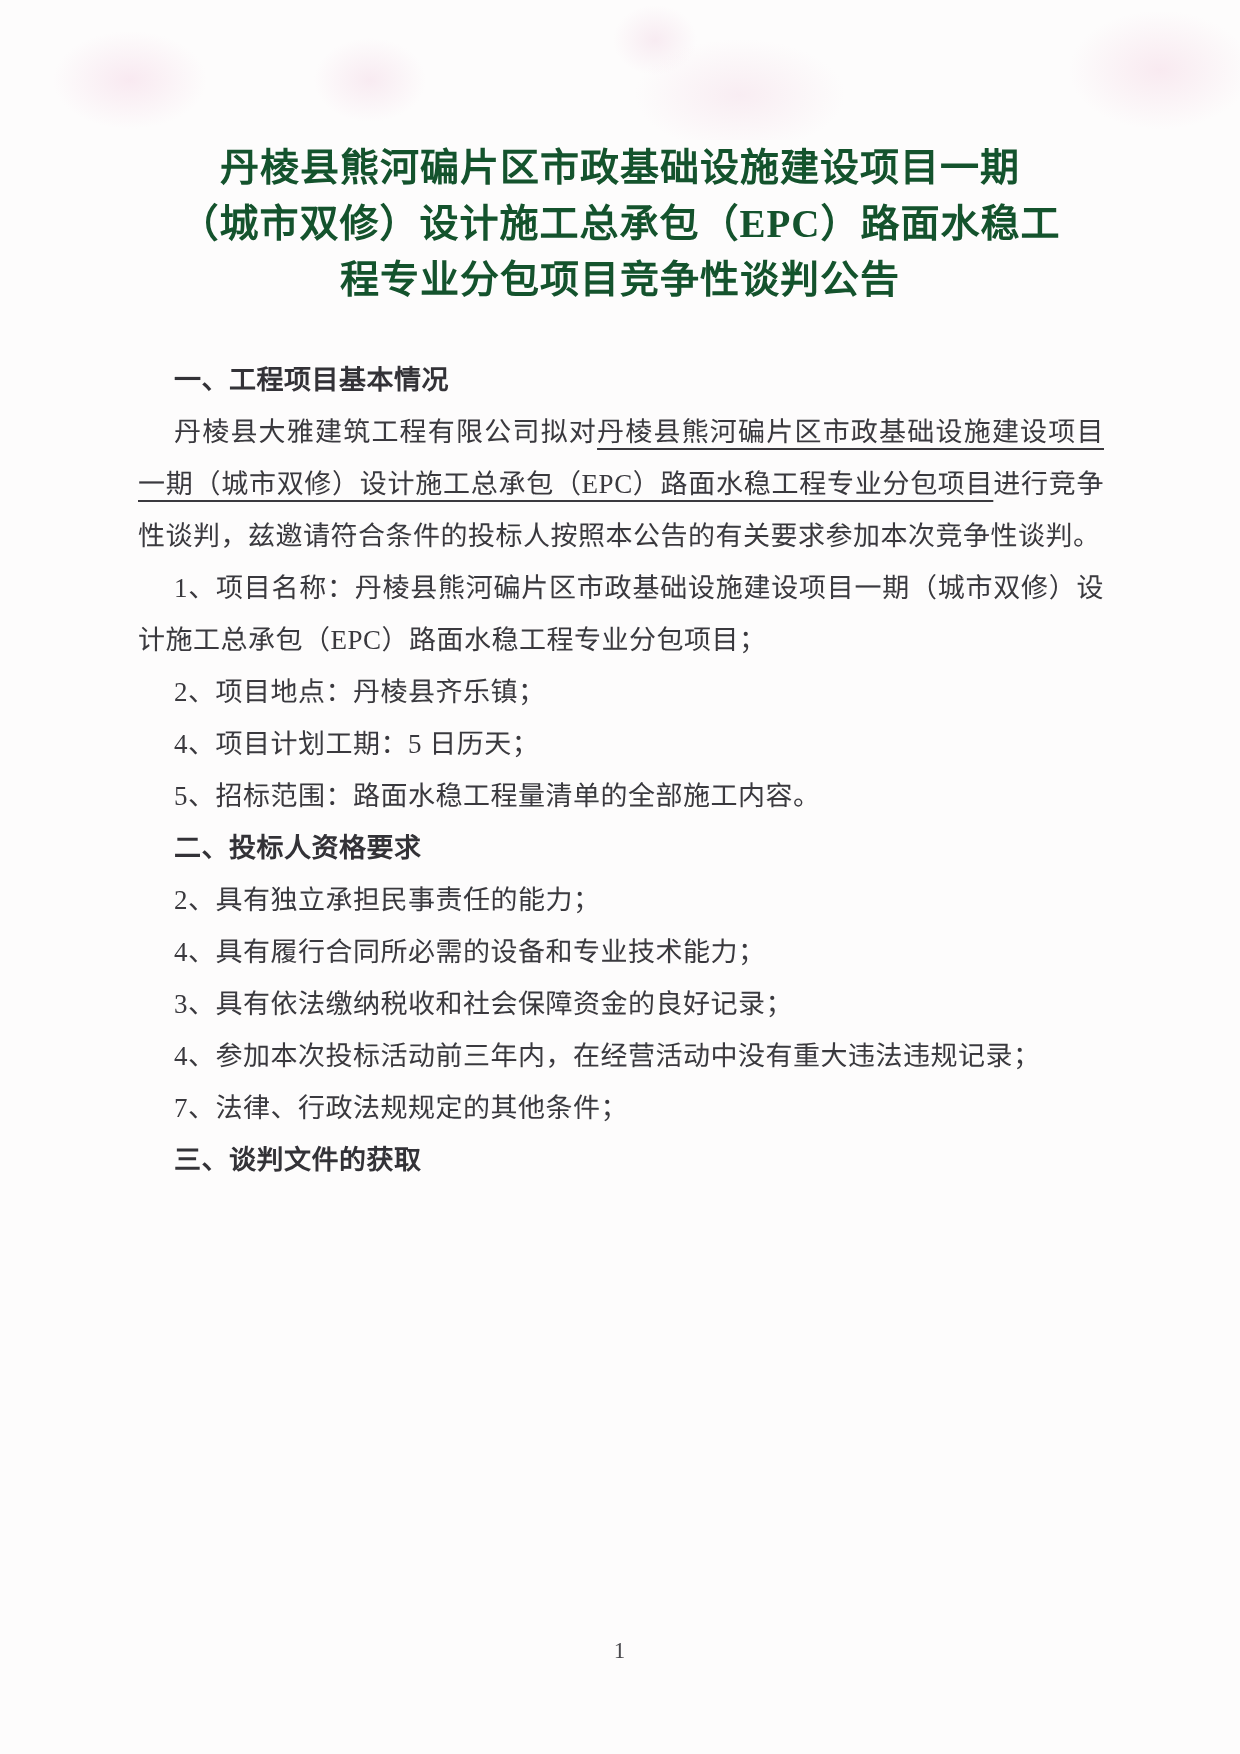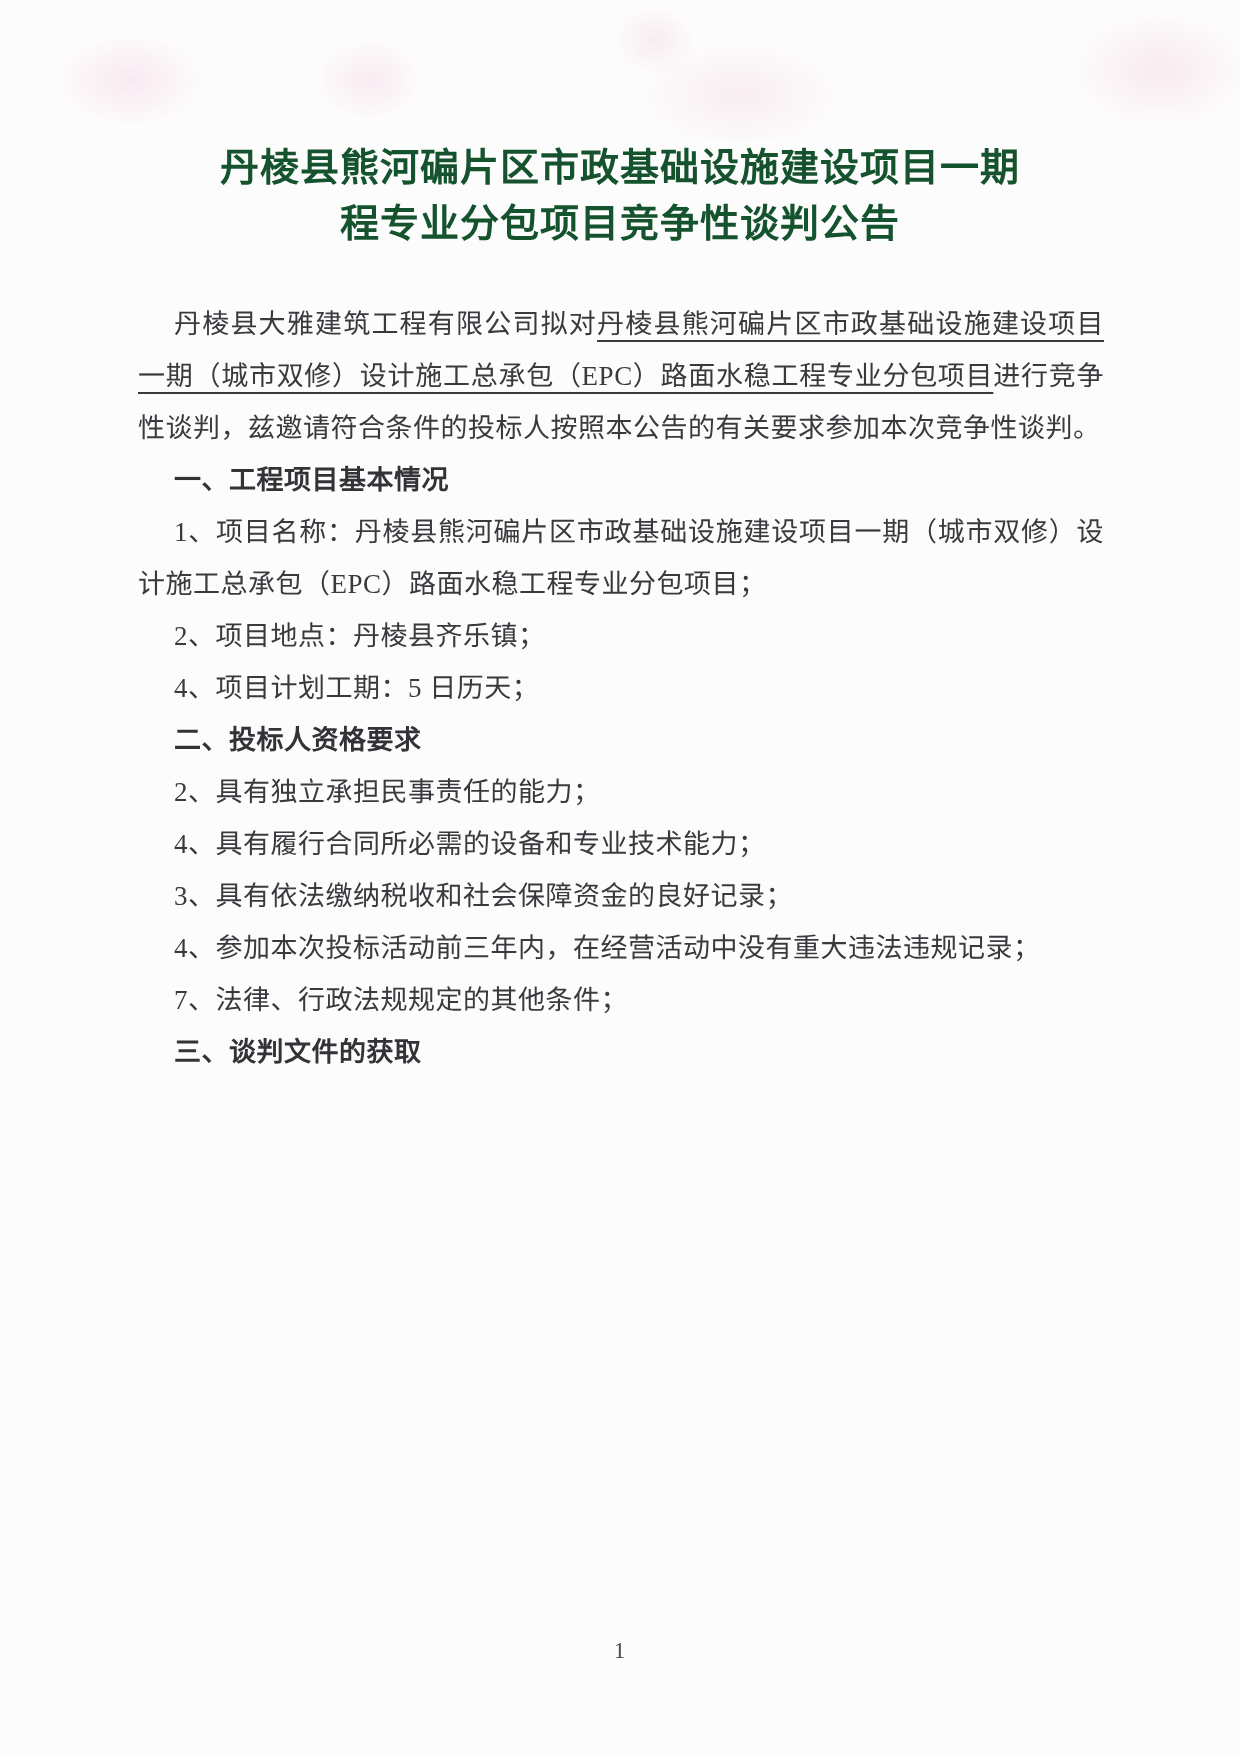--- a/index.html
+++ b/index.html
@@ -77,31 +77,33 @@
 </style>
 </head>
 <body>
 
 <div class="page">
 
   <div class="scan-artifact"></div>
 
   <h1 class="doc-title">
     <span class="title-line">丹棱县熊河碥片区市政基础设施建设项目一期</span>
+    <span class="title-line">（城市双修）设计施工总承包（EPC）路面水稳工</span>
     <span class="title-line">程专业分包项目竞争性谈判公告</span>
   </h1>
 
   <div class="doc-body">
 
+    <p class="para heading">一、工程项目基本情况</p>
+
     <p class="para"><span class="seg-normal">丹棱县大雅建筑工程有限公司拟对</span><span class="seg-underline">丹棱县熊河碥片区市政基础设施建设项目一期（城市双修）设计施工总承包（EPC）路面水稳工程专业分包项目</span><span class="seg-normal">进行竞争性谈判，兹邀请符合条件的投标人按照本公告的有关要求参加本次竞争性谈判。</span></p>
-
-    <p class="para heading">一、工程项目基本情况</p>
     <p class="para">1、项目名称：丹棱县熊河碥片区市政基础设施建设项目一期（城市双修）设计施工总承包（EPC）路面水稳工程专业分包项目；</p>
     <p class="para">2、项目地点：丹棱县齐乐镇；</p>
     <p class="para">4、项目计划工期：5 日历天；</p>
+    <p class="para">5、招标范围：路面水稳工程量清单的全部施工内容。</p>
 
     <p class="para heading">二、投标人资格要求</p>
     <p class="para">2、具有独立承担民事责任的能力；</p>
     <p class="para">4、具有履行合同所必需的设备和专业技术能力；</p>
     <p class="para">3、具有依法缴纳税收和社会保障资金的良好记录；</p>
     <p class="para">4、参加本次投标活动前三年内，在经营活动中没有重大违法违规记录；</p>
     <p class="para">7、法律、行政法规规定的其他条件；</p>
 
     <p class="para heading">三、谈判文件的获取</p>
 

